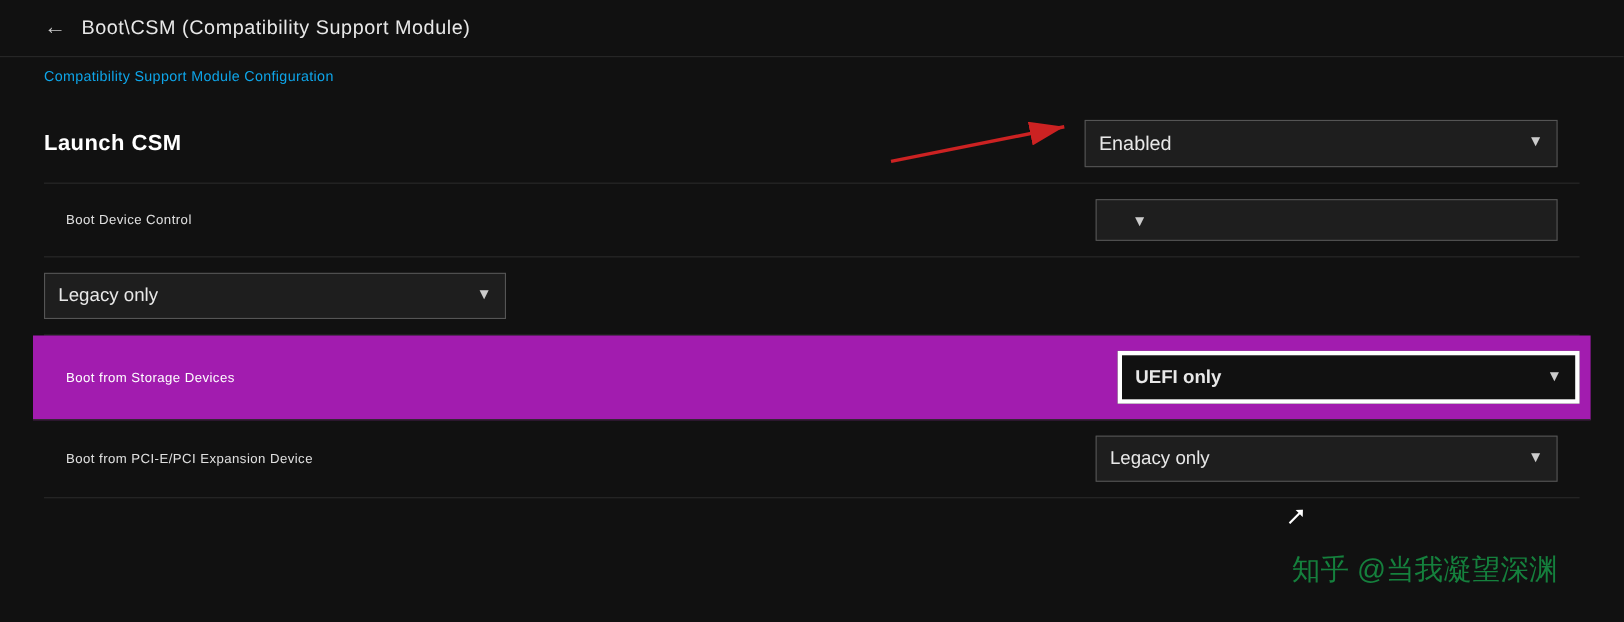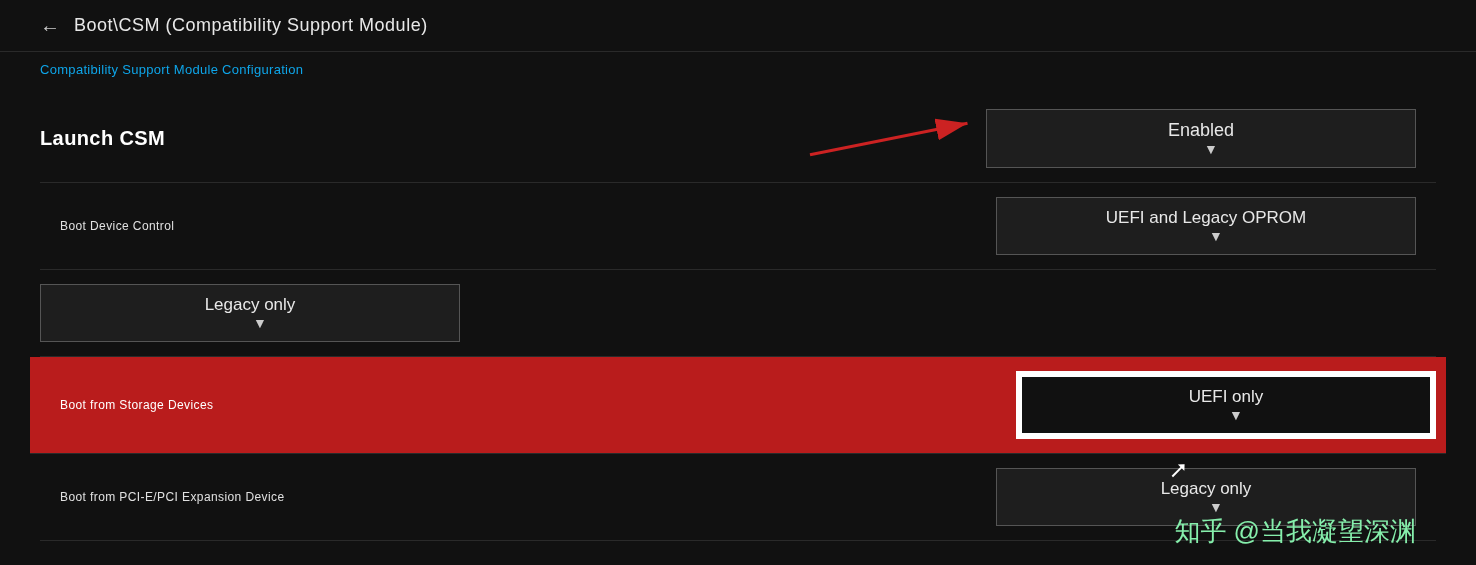--- a/index.html
+++ b/index.html
@@ -60,21 +60,21 @@
     .setting-row {
       display: flex;
       align-items: center;
       justify-content: space-between;
       padding: 14px 20px 14px 0;
       border-bottom: 1px solid #2a2a2a;
       position: relative;
     }
 
     .setting-row.highlighted {
-      background-color: #b91c1c;
+      background-color: #a21caf;
       padding-left: 10px;
       margin-left: -10px;
       margin-right: -10px;
       padding-right: 10px;
     }
 
     .setting-row.launch-csm {
       padding-left: 0;
     }
 
@@ -96,35 +96,34 @@
       text-align: right;
     }
 
     .dropdown-wrapper {
       position: relative;
       min-width: 420px;
     }
 
     .dropdown {
       display: flex;
-      align-items: center;
       justify-content: space-between;
       background-color: #1e1e1e;
       border: 1px solid #555555;
       color: #e8e8e8;
       font-size: 17px;
       padding: 10px 12px;
       min-width: 420px;
       cursor: pointer;
-      flex-direction: column;
     }
 
     .dropdown.focused {
-      border: 6px solid #ffffff;
+      border: 4px solid #ffffff;
       background-color: #111111;
+      font-weight: bold;
     }
 
     .dropdown-arrow {
       color: #cccccc;
       font-size: 14px;
       margin-left: 20px;
     }
 
     .launch-csm .dropdown {
       min-width: 430px;
@@ -137,23 +136,23 @@
       right: 455px;
       top: 50%;
       transform: translateY(-50%);
       width: 180px;
       height: 50px;
       pointer-events: none;
     }
 
     .watermark {
       position: absolute;
-      bottom: 16px;
+      bottom: 30px;
       right: 60px;
-      color: #86efac;
+      color: #15803d;
       font-size: 26px;
       font-family: 'Microsoft YaHei', 'PingFang SC', sans-serif;
       font-weight: 400;
       pointer-events: none;
     }
 
     .cursor-icon {
       position: absolute;
       bottom: 80px;
       right: 290px;
@@ -197,21 +196,20 @@
           <span>Enabled</span>
           <span class="dropdown-arrow">▼</span>
         </div>
       </div>
     </div>
 
     <div class="setting-row">
       <span class="setting-label indented-label">Boot Device Control</span>
       <div class="dropdown-wrapper">
         <div class="dropdown">
-          <span>UEFI and Legacy OPROM</span>
           <span class="dropdown-arrow">▼</span>
         </div>
       </div>
     </div>
 
     <div class="setting-row">
       <div class="dropdown-wrapper">
         <div class="dropdown">
           <span>Legacy only</span>
           <span class="dropdown-arrow">▼</span>

